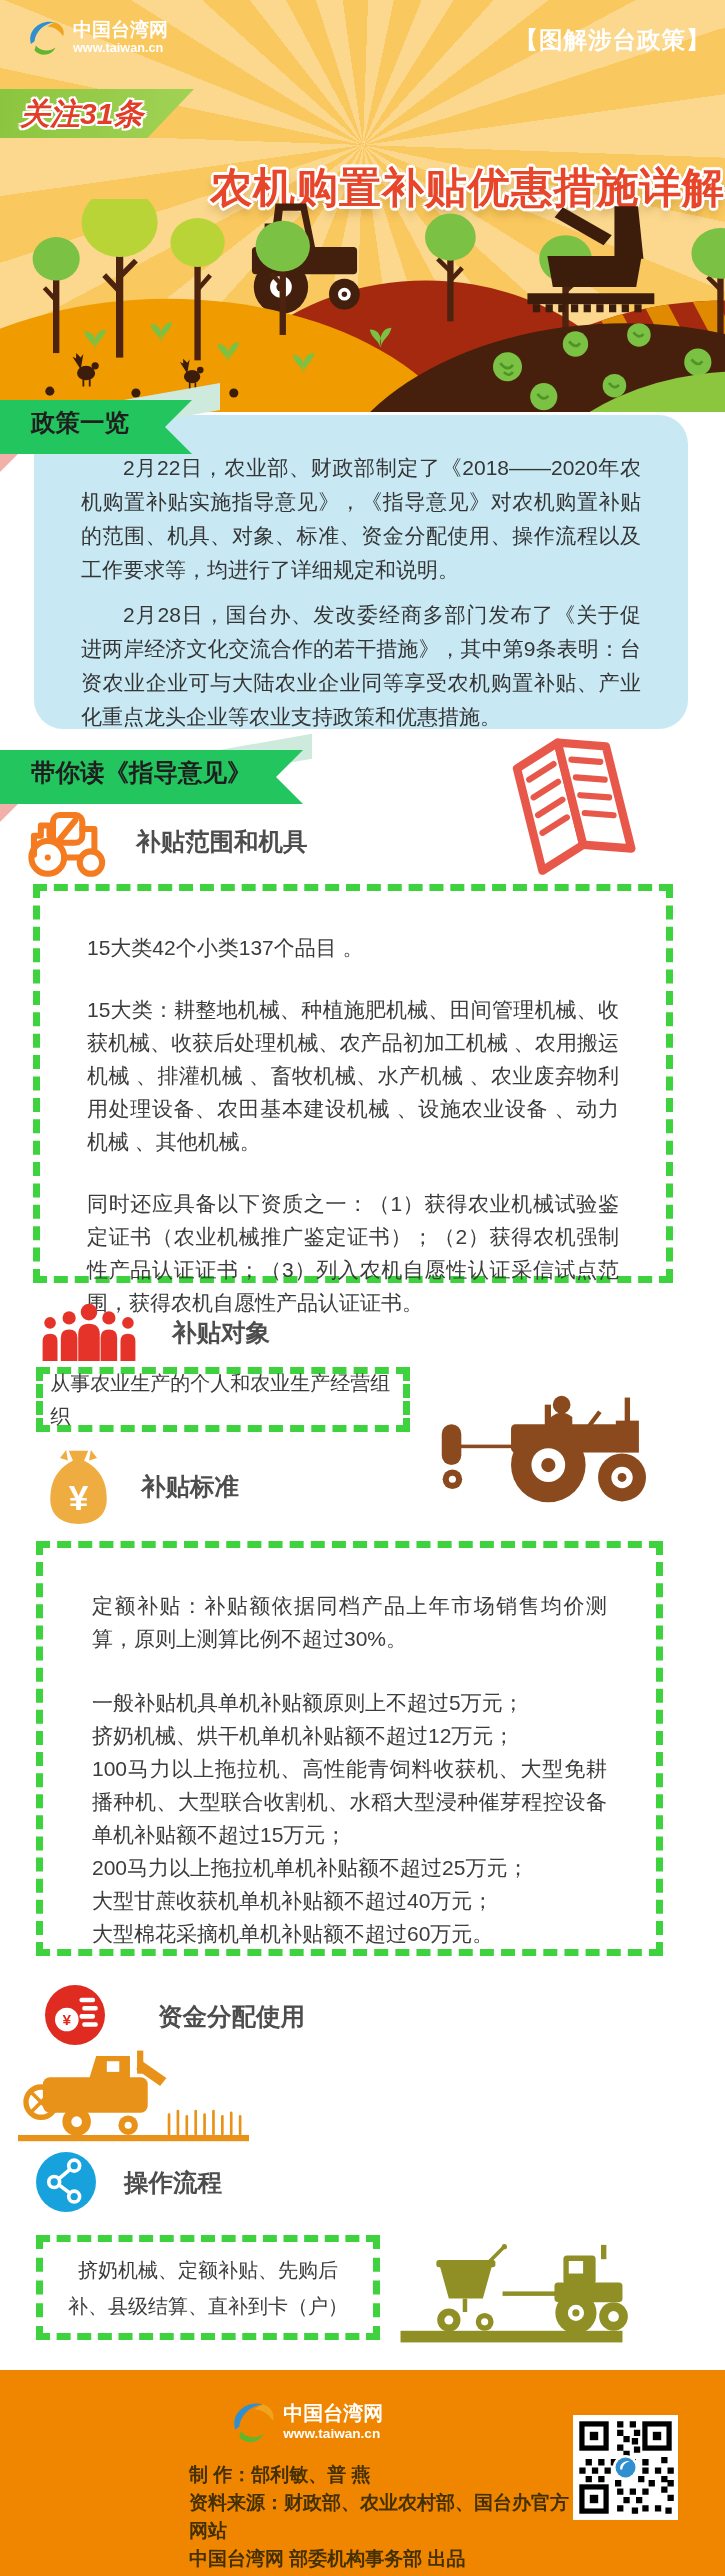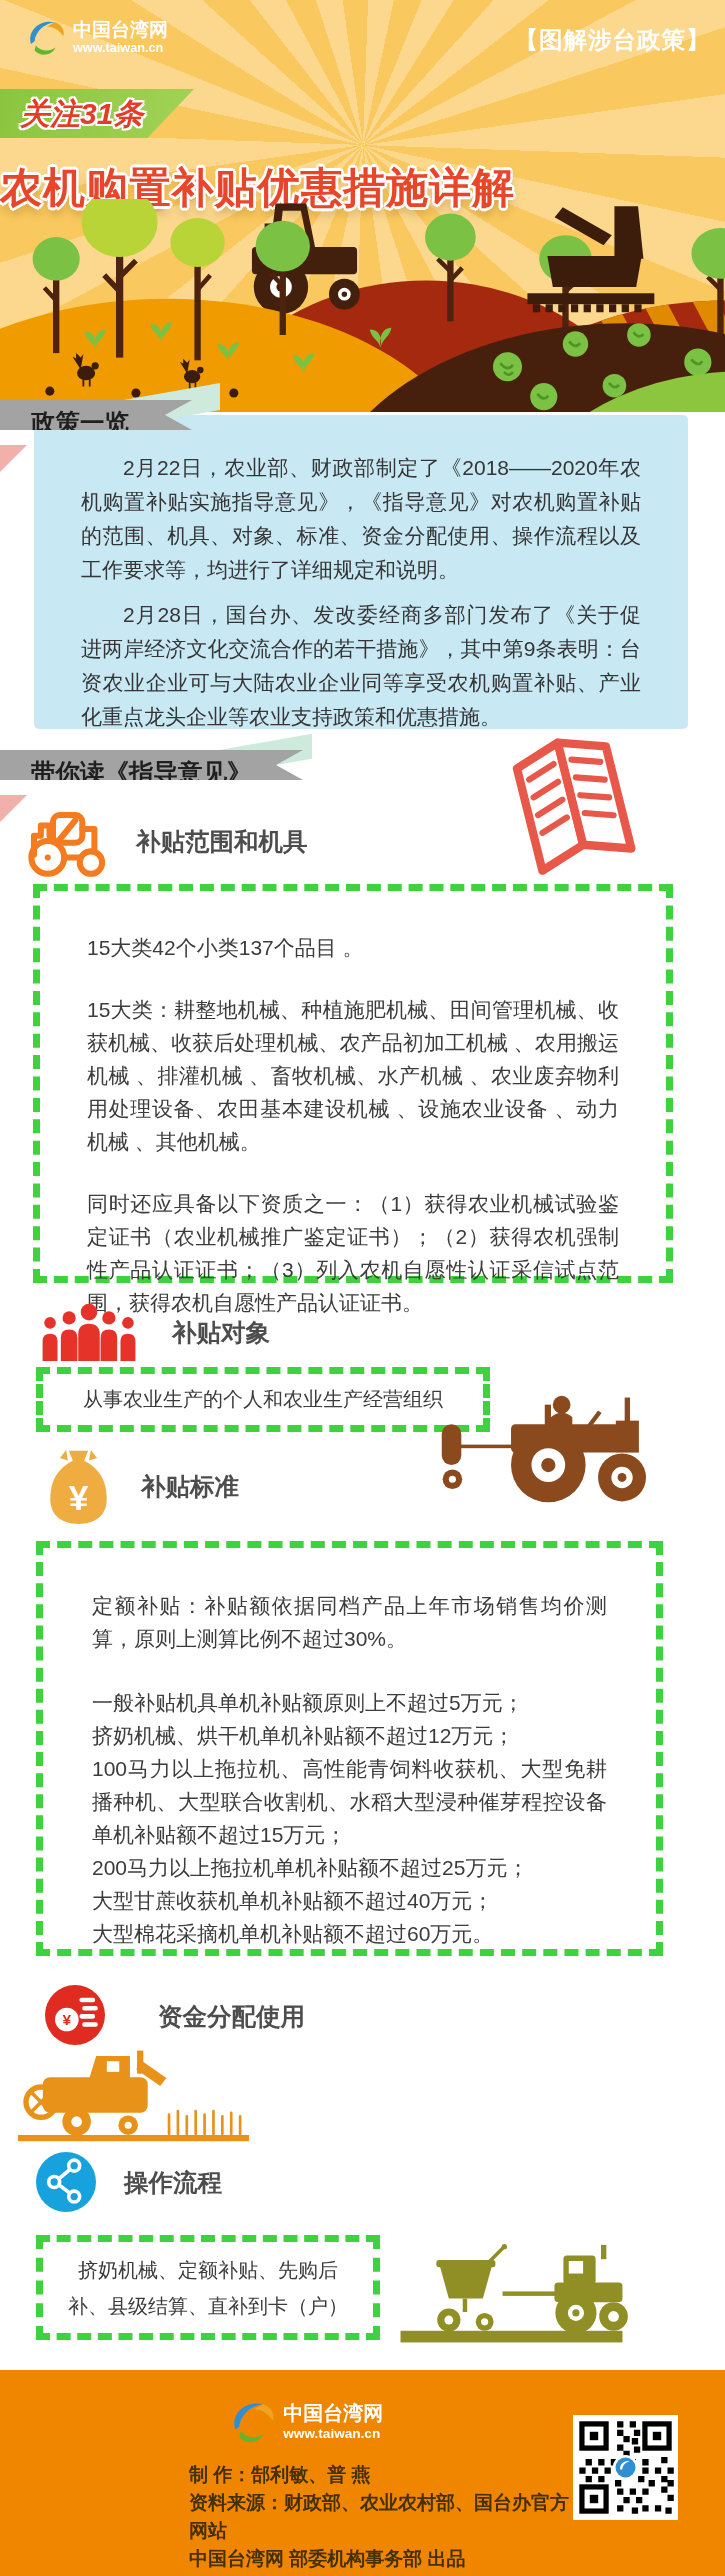--- a/index.html
+++ b/index.html
@@ -12,49 +12,49 @@
         background:repeating-conic-gradient(from -8deg at 544px 326px,#f9c85e 0deg 10deg,#fbd88d 10deg 20deg);}
   .site-logo{position:absolute;top:16.3px;left:23.6px;display:flex;align-items:center;gap:7.3px;}
   .site-logo .t1{font-size:19px;font-weight:bold;color:#fff;line-height:22px;}
   .site-logo .t2{font-size:12.7px;font-weight:bold;color:#fff;}
   .corner-tag{position:absolute;top:23.6px;right:14.5px;font-size:23.6px;font-weight:bold;color:#fff;letter-spacing:0.9px;}
   .ribbon31{position:absolute;top:89px;left:0;width:194px;height:49px;line-height:49px;padding-left:20px;
         box-sizing:border-box;background:linear-gradient(100deg,#8bc53f,#a2d255);
         clip-path:polygon(0 0,100% 0,76% 100%,0 100%);
         font-size:30px;font-weight:bold;color:#e23d28;
         text-shadow:1.8px 0 #fff,-1.8px 0 #fff,0 1.8px #fff,0 -1.8px #fff,1.8px 1.8px #fff,-1.8px -1.8px #fff,1.8px -1.8px #fff,-1.8px 1.8px #fff;font-style:italic;}
-  .main-title{position:absolute;top:160px;left:0;width:725px;text-align:left;
+  .main-title{position:absolute;top:160px;left:0;width:725px;text-align:right;
         font-size:42px;font-weight:bold;color:#e8462b;letter-spacing:0.9px;
         text-shadow:2.7px 0 #fff,-2.7px 0 #fff,0 2.7px #fff,0 -2.7px #fff,1.8px 1.8px #fff,-1.8px -1.8px #fff,1.8px -1.8px #fff,-1.8px 1.8px #fff,0 7.3px 9px rgba(120,70,0,.35);}
   .farm{position:absolute;left:0;bottom:0;}
 
   
-  .ribbon{position:absolute;background:#a3a3a3;color:#1f1f1f;font-weight:bold;font-size:24.5px;height:30px;
+  .ribbon{position:absolute;background:#22c55e;color:#1f1f1f;font-weight:bold;font-size:24.5px;height:54px;
         line-height:45px;padding-left:31px;box-sizing:border-box;
         clip-path:polygon(0 0,100% 0,calc(100% - 27px) 50%,100% 100%,0 100%);z-index:3;}
   .tail{position:absolute;background:#cdeadd;z-index:2;}
   .fold{position:absolute;width:27px;height:27px;background:#f2b0aa;clip-path:polygon(0 0,100% 0,0 100%);z-index:1;}
 
   
   .policy-box{position:absolute;top:415px;left:34px;width:654px;height:314px;background:#c8e9f4;
-        border-radius:5px;box-sizing:border-box;padding:36px 47px 0 47px;
+        border-radius:29px;box-sizing:border-box;padding:36px 47px 0 47px;
         font-size:21px;line-height:34px;color:#353535;z-index:1;}
   .policy-box p{margin:0;text-indent:2em;text-align:justify;}
   .policy-box p + p{margin-top:11px;}
 
   
   .sec-icon{position:absolute;}
   .sec-title{position:absolute;font-size:24.5px;font-weight:bold;color:#4d4d4d;margin-left:20px;}
   .dash-box{position:absolute;border:7.3px dashed #3fd23f;box-sizing:border-box;color:#3c3c3c;
         font-size:21px;line-height:33px;background:#fff;}
   .dash-box p{margin:16px;text-align:justify;}
   .pre{white-space:pre-line;}
   .scope-box{top:884px;left:33px;width:640px;height:399px;padding:23.6px 31px;}
   .scope-box p + p{margin-top:29px;}
-  .target-box{top:1367px;left:36px;width:454px;height:65px;display:flex;align-items:center;
+  .target-box{top:1367px;left:36px;width:374px;height:65px;display:flex;align-items:center;
         justify-content:center;font-size:20px;padding:0 7.3px;}
   .standard-box{top:1541px;left:36px;width:627px;height:415px;padding:25px 33px;}
   .standard-box p + p{margin-top:31px;}
   .funds-box{top:2036px;left:268px;width:401px;height:100px;display:flex;align-items:center;
         padding:0 25px;line-height:36px;}
   .process-box{top:2235px;left:36px;width:344px;height:105px;display:flex;align-items:center;
         padding:0 20px;line-height:36px;text-align:center;font-size:20px;}
 
   
   .footer{position:absolute;top:2370px;left:0;width:725px;height:206px;background:#f08600;}

